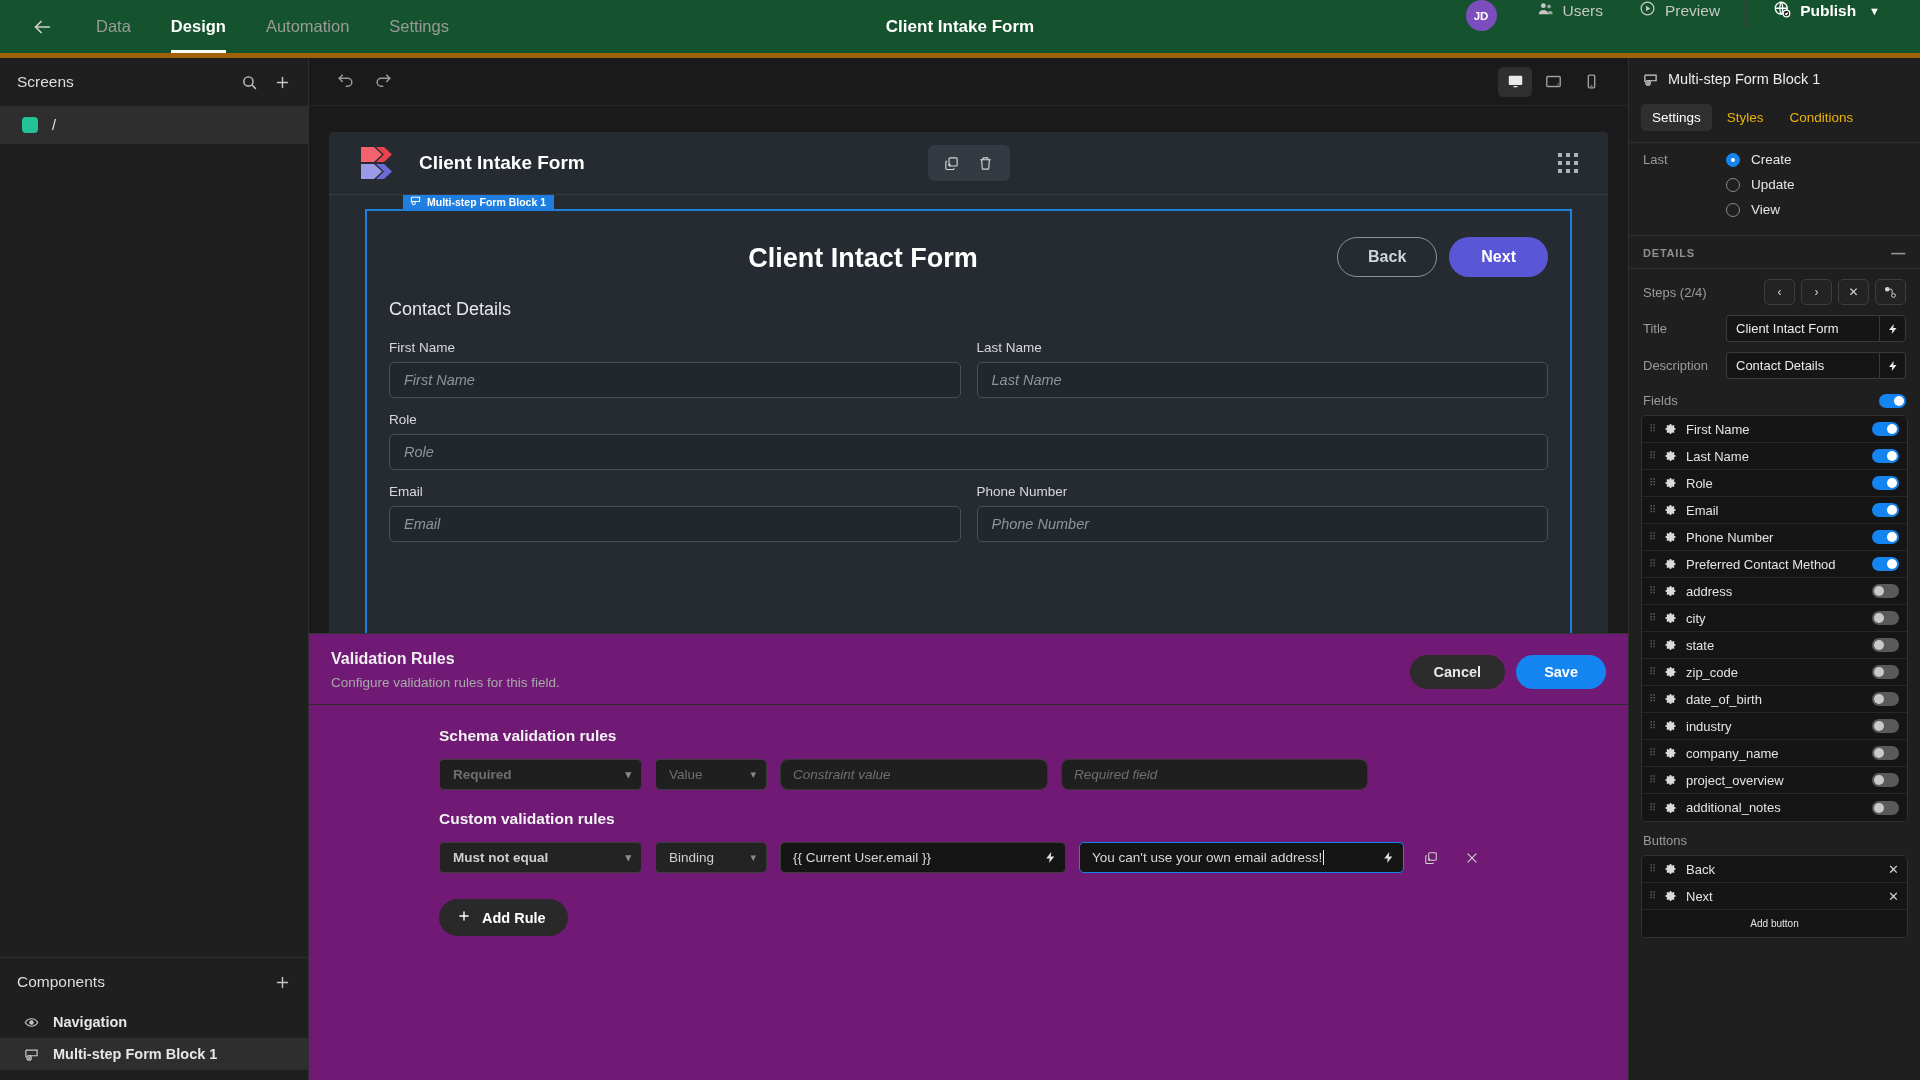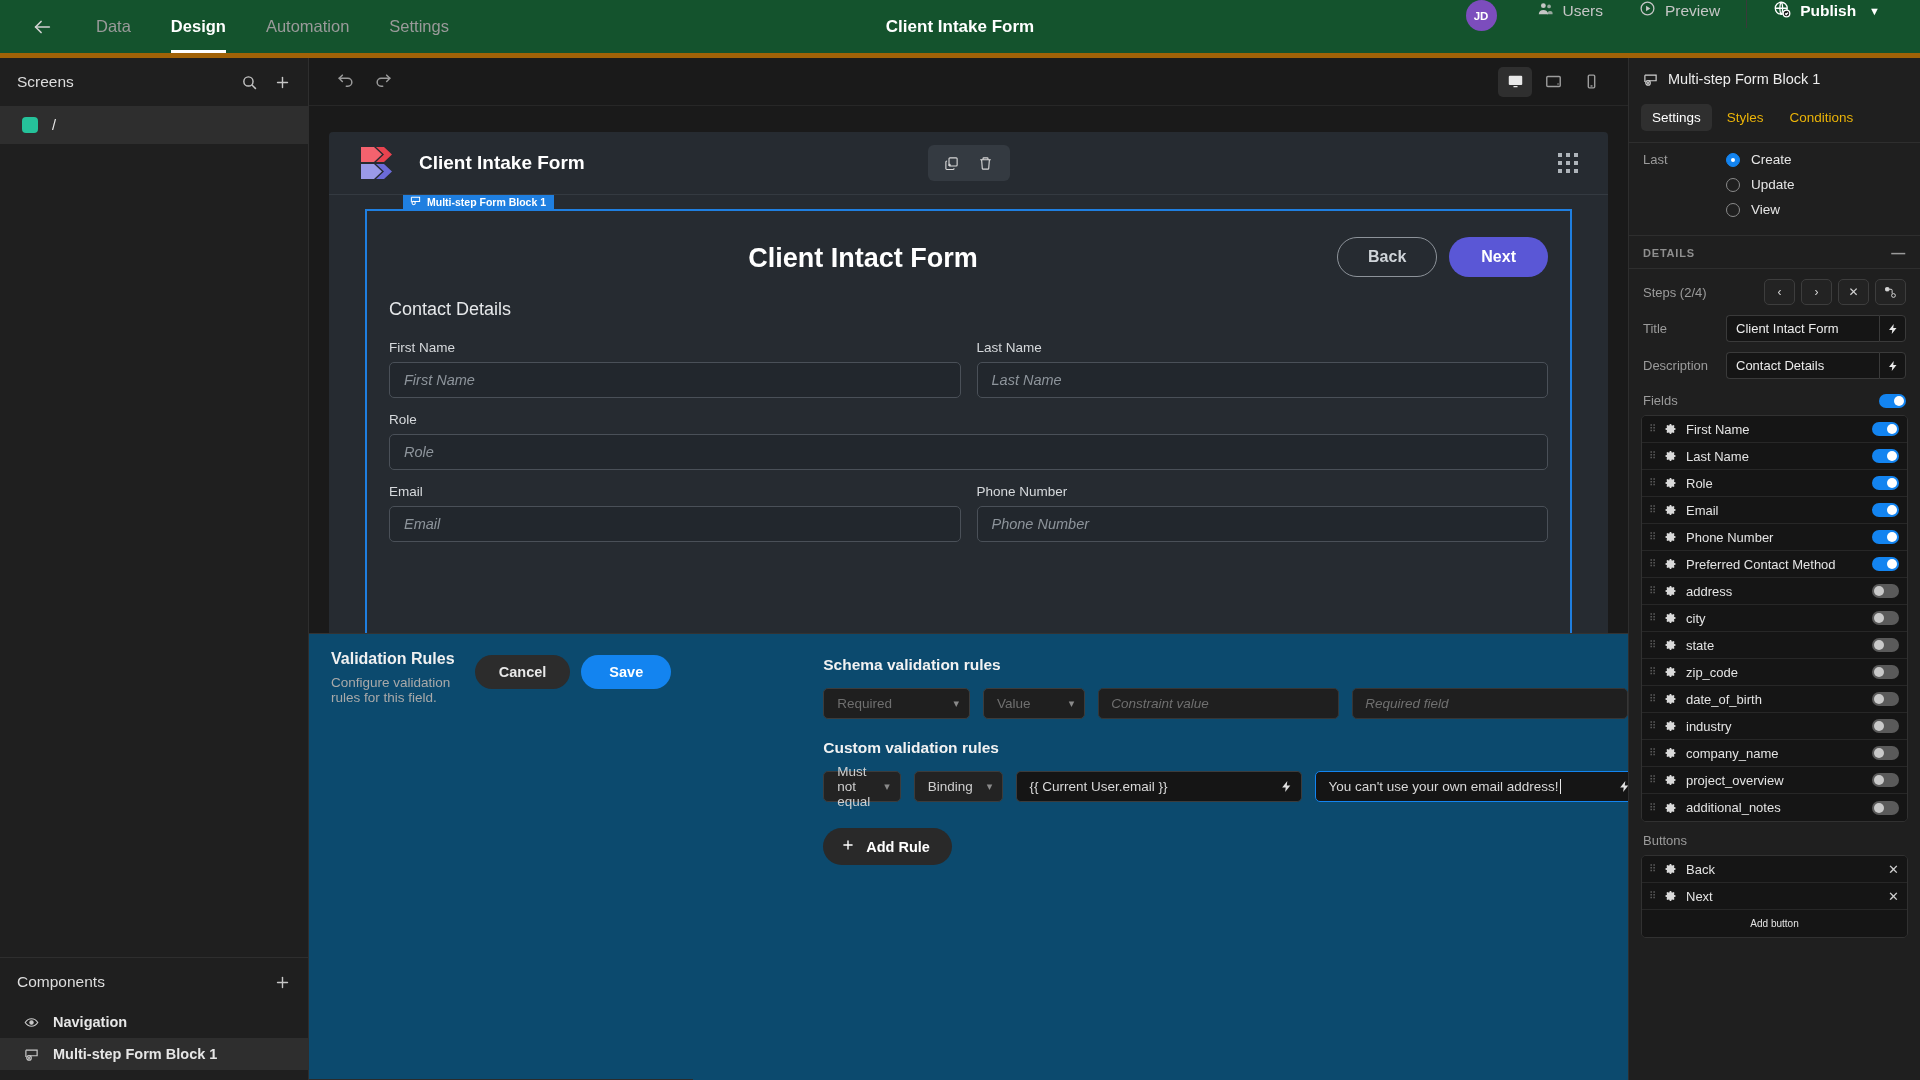--- a/index.html
+++ b/index.html
@@ -167,22 +167,22 @@
   .finput {
     height: 36px; border: 1px solid #4a5058; border-radius: 5px;
     background: #22272d; display: flex; align-items: center;
     padding: 0 14px; font-size: 14.5px; font-style: italic; color: #8d949b;
     cursor: text;
   }
 
   
   .drawer {
     position: absolute; left: 0; right: 0; bottom: 0; top: 575px;
-    background: #0c4a6e; border-top: 1px solid #333;
-    display: flex; flex-direction: row; z-index: 5;
+    background: #701a75; border-top: 1px solid #333;
+    display: flex; flex-direction: column; z-index: 5;
   }
   .drawer-head {
     padding: 16px 22px 14px 22px; display: flex; align-items: flex-start;
     border-bottom: 1px solid #2b2b2b;
   }
   .drawer-title { font-size: 16px; font-weight: bold; color: #f0f0f0; }
   .drawer-desc { font-size: 13.5px; color: #a9a9a9; margin-top: 7px; }
   .drawer-actions { margin-left: auto; display: flex; gap: 11px; padding-top: 5px; }
   .btn-cancel {
     background: #2c2c2c; color: #e8e8e8; border: none; border-radius: 18px;
@@ -195,28 +195,28 @@
   .drawer-body { padding: 22px 0 0 130px; overflow: hidden; }
   .sect-title { font-size: 15.5px; font-weight: bold; color: #f2f2f2; margin-bottom: 14px; }
   .rule-row { display: flex; align-items: center; gap: 13px; margin-bottom: 8px; }
   .sel {
     height: 31px; border: 1px solid #3c3c3c; border-radius: 5px; background: #232323;
     display: flex; align-items: center; padding: 0 10px 0 13px;
     font-size: 13.5px; color: #cfcfcf; cursor: pointer;
   }
   .sel.dim { color: #6f6f6f; background: #1f1f1f; }
   .sel .chev { margin-left: auto; padding-left: 14px; color: #8a8a8a; font-size: 11px; }
-  .sel.w1 { width: 162px; }
+  .sel.w1 { width: 203px; font-weight: bold; }
   .sel.w2 { width: 112px; }
   .txtin {
     height: 31px; border: 1px solid #3c3c3c; border-radius: 5px; background: #151515;
     display: flex; align-items: center; padding: 0 12px;
     font-size: 13.5px; color: #d8d8d8; cursor: text;
   }
-  .txtin.dim { color: #6f6f6f; background: #1f1f1f; font-style: italic; border-color: #363636; }
+  .txtin.dim { color: #6f6f6f; background: #1f1f1f; font-style: italic; border-color: #363636; border-radius: 8px; }
   .txtin.w3 { width: 268px; }
   .txtin.w4 { width: 307px; }
   .bolt {
     width: 31px; height: 31px; border: 1px solid #3c3c3c; border-left: none;
     border-radius: 0 5px 5px 0; background: #151515;
     display: flex; align-items: center; justify-content: center;
     color: #e0e0e0; cursor: pointer; margin-left: -13px;
   }
   .grp { display: flex; align-items: center; }
   .grp .txtin { border-radius: 5px 0 0 5px; border-right: none; }

